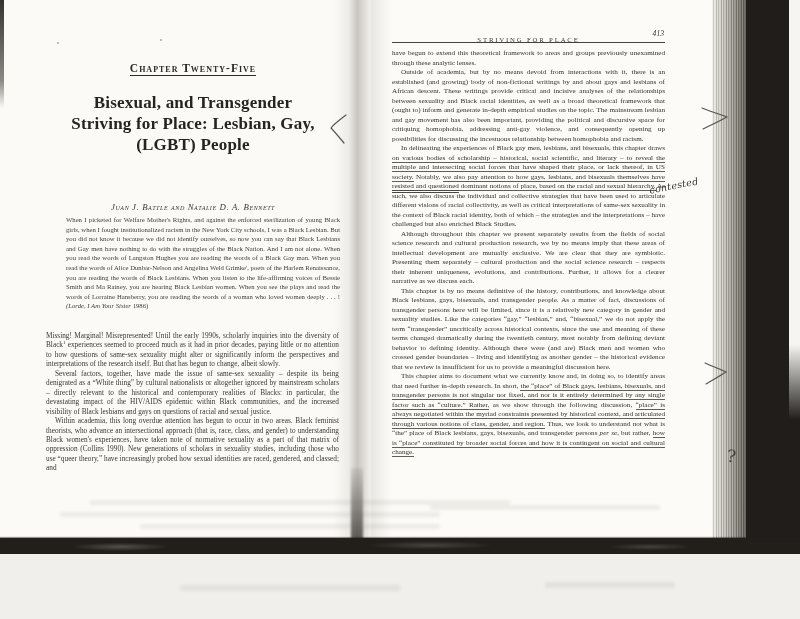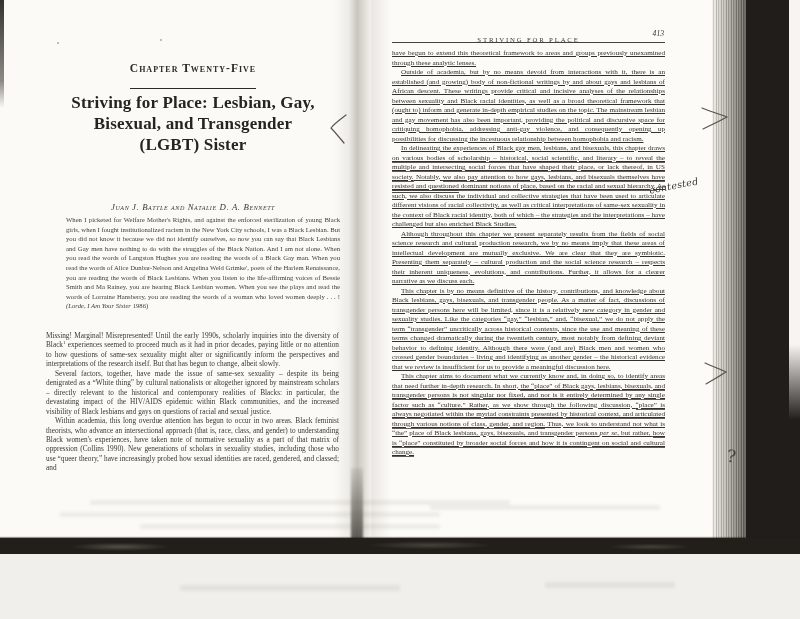--- a/index.html
+++ b/index.html
@@ -33,39 +33,39 @@
       linear-gradient(#221f1b,#221f1b);
     box-shadow:0 -1px 1px rgba(35,32,28,0.45),0 1px 2px rgba(35,32,28,0.35);}
   .below-area{position:absolute;left:0;top:554px;width:800px;height:65px;background:#f0efec;}
   .left-dark-sliver{position:absolute;left:0;top:0;width:4px;height:108px;
     background:linear-gradient(180deg,#343230,#8d8a84 75%,rgba(140,137,130,0));}
   .ghost{position:absolute;background:rgba(110,104,92,0.10);filter:blur(1.4px);border-radius:2px;}
   .speck{position:absolute;width:2px;height:2px;border-radius:50%;background:rgba(50,48,44,0.4);}
   
   .chapter-heading-wrap{position:absolute;left:48px;top:58px;width:290px;text-align:center;}
   .chapter-heading{display:inline-block;font-variant:small-caps;font-weight:700;
-    font-size:11.5px;letter-spacing:1px;color:#2c2a26;border-bottom:1px solid #2c2a26;padding-bottom:14px;text-align:center;}
+    font-size:11.5px;letter-spacing:1px;color:#2c2a26;border-bottom:1px solid #2c2a26;padding-bottom:1px;text-align:center;}
   .book-title{position:absolute;left:48px;top:92px;width:290px;text-align:center;
     font-weight:700;font-size:17px;line-height:21px;color:#262420;letter-spacing:0.2px;}
   .authors{position:absolute;left:48px;top:166px;width:290px;text-align:center;
     font-style:italic;font-variant:small-caps;font-size:8.8px;letter-spacing:0.6px;color:#3a3832;margin-top:36px;}
   .epigraph{position:absolute;left:66px;top:215px;width:274px;
     font-size:6.7px;line-height:9.6px;text-align:justify;color:#413e38;}
   .left-body{position:absolute;left:46px;top:331px;width:293px;
     font-size:7.3px;line-height:9.45px;text-align:justify;color:#3a3731;}
   .left-body p,.right-body p{margin:0;}
   .indent{text-indent:9px;}
   
   .right-header{position:absolute;left:392px;top:28px;width:273px;height:14px;
     border-bottom:1px solid #45423c;text-align:center;}
   .running-header{font-size:6.8px;letter-spacing:1.8px;color:#3c3a34;font-variant:small-caps;
     text-transform:uppercase;}
   .page-number{position:absolute;right:1px;top:1px;font-size:7.6px;color:#34322d;font-style:italic;}
   .right-body{position:absolute;left:392px;top:49px;width:273px;
-    font-size:7.15px;line-height:9.5px;text-align:justify;color:#33312c;text-decoration:underline;}
+    font-size:7.15px;line-height:9.5px;text-align:justify;color:#33312c;}
   
   .u{border-bottom:1px solid rgba(70,66,58,0.85);}
   .u2{border-bottom:3px double rgba(55,52,46,0.9);}
   .i{font-style:italic;}
   sup{font-size:5px;line-height:0;}
   
   .margin-note{position:absolute;left:649px;top:180px;transform:rotate(-11deg);
     font-family:"DejaVu Serif",serif;font-style:italic;font-size:9.5px;color:#3a3831;
     letter-spacing:0.3px;}
   .mark{position:absolute;}
@@ -93,23 +93,23 @@
 <div class="ghost" style="left:180px;top:585px;width:220px;height:6px;"></div>
 <div class="ghost" style="left:545px;top:582px;width:130px;height:6px;"></div>
 <div class="speck" style="left:57px;top:42px;"></div>
 <div class="speck" style="left:160px;top:39px;"></div>
 
 <div class="chapter-heading-wrap">
   <span class="chapter-heading">Chapter Twenty-Five</span>
 </div>
 
 <div class="book-title">
+  <div>Bisexual, and Transgender</div>
   <div>Striving for Place: Lesbian, Gay,</div>
-  <div>Bisexual, and Transgender</div>
-  <div>(LGBT) Sister</div>
+  <div>(LGBT) People</div>
 </div>
 
 <div class="authors">Juan J. Battle and Natalie D. A. Bennett</div>
 
 <div class="epigraph"><span>When I picketed for Welfare Mother's Rights, and against the enforced sterilization of young Black girls, when I fought institutionalized racism in the New York City schools, I was a Black Lesbian. But you did not know it because we did not identify ourselves, so now you can say that Black Lesbians and Gay men have nothing to do with the struggles of the Black Nation. And I am not alone. When you read the words of Langston Hughes you are reading the words of a Black Gay man. When you read the words of Alice Dunbar-Nelson and Angelina Weld Grimke', poets of the Harlem Renaissance, you are reading the words of Black Lesbians. When you listen to the life-affirming voices of Bessie Smith and Ma Rainey, you are hearing Black Lesbian women. When you see the plays and read the words of Lorraine Hansberry, you are reading the words of a woman who loved women deeply . . . ! </span><span class="i">(Lorde, I Am Your Sister</span><span> 1986)</span></div>
 
 <div class="left-body">
   <p><span>Missing! Marginal! Misrepresented! Until the early 1990s, scholarly inquiries into the diversity of Black</span><sup>1</sup><span> experiences seemed to proceed much as it had in prior decades, paying little or no attention to how questions of same-sex sexuality might alter or significantly inform the perspectives and interpretations of the research itself. But that has begun to change, albeit slowly.</span></p>
   <p class="indent"><span>Several factors, together, have made the issue of same-sex sexuality – despite its being denigrated as a “White thing” by cultural nationalists or altogether ignored by mainstream scholars – directly relevant to the historical and contemporary realities of Blacks: in particular, the devastating impact of the HIV/AIDS epidemic within Black communities, and the increased visibility of Black lesbians and gays on questions of racial and sexual justice.</span></p>
   <p class="indent"><span>Within academia, this long overdue attention has begun to occur in two areas. Black feminist theorists, who advance an intersectional approach (that is, race, class, and gender) to understanding Black women's experiences, have taken note of normative sexuality as a part of that matrix of oppression (Collins 1990). New generations of scholars in sexuality studies, including those who use “queer theory,” have increasingly probed how sexual identities are raced, gendered, and classed; and</span></p>

